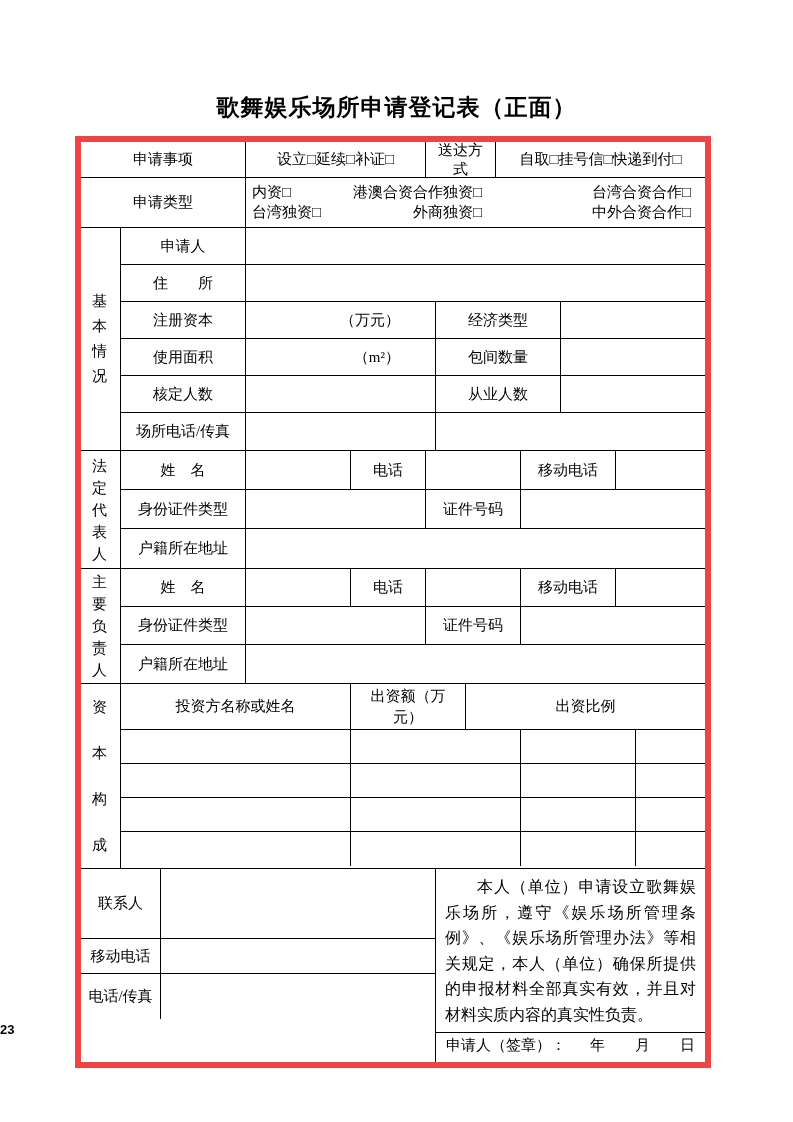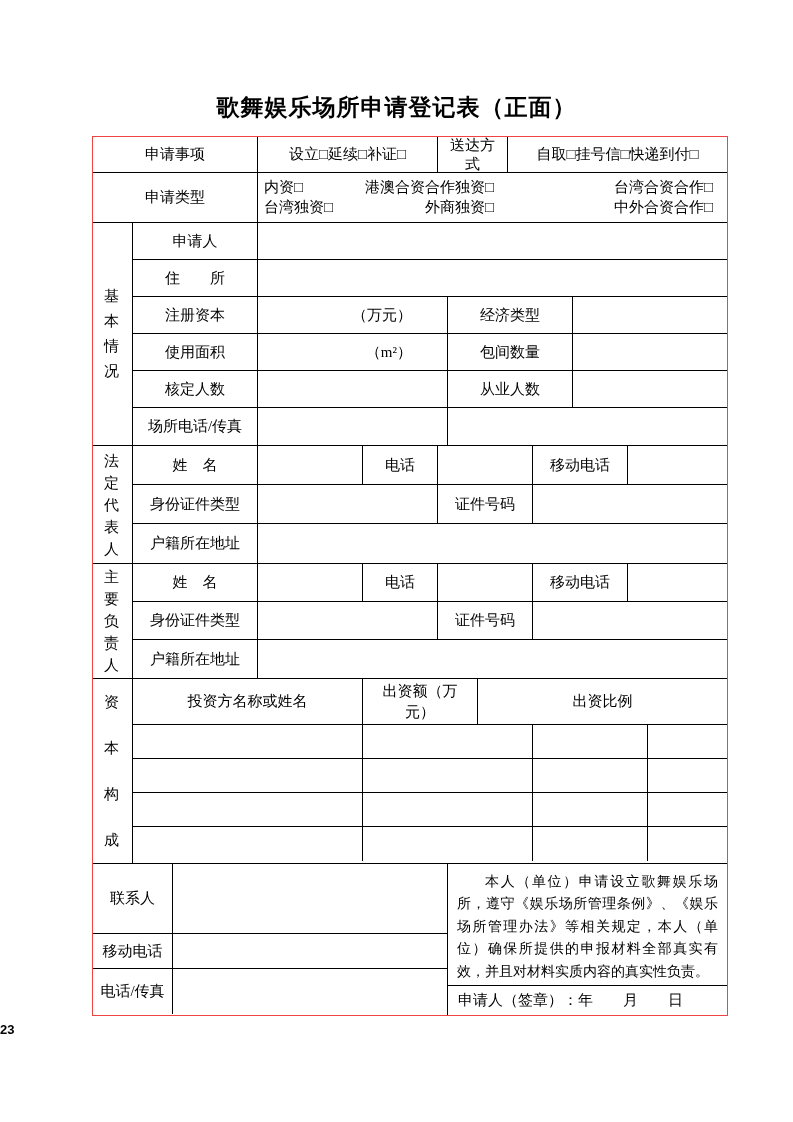--- a/index.html
+++ b/index.html
@@ -8,22 +8,22 @@
     width:793px; height:1122px;
     font-family:"Liberation Serif","DejaVu Serif",serif;
     color:#000;
   }
   .sheet { position:relative; width:793px; height:1122px; background:#fff; overflow:hidden; }
   .title {
     position:absolute; top:92px; left:0; width:100%;
     text-align:center; font-size:23px; font-weight:700; letter-spacing:1px;
   }
   .form {
-    position:absolute; top:136px; left:92px; width:636px;
-    border:1px solid #ef4444; display:flex; flex-direction:column;
+    position:absolute; top:136px; left:75px; width:636px;
+    border:6px solid #ef4444; display:flex; flex-direction:column;
     font-size:15px; line-height:1.25;
   }
   .trow { display:flex; border-bottom:1px solid #000; }
   .trow.rlast { border-bottom:none; }
   .section { display:flex; border-bottom:1px solid #000; }
   .section.slast { border-bottom:none; }
   .sbody { flex:1; display:flex; flex-direction:column; min-width:0; }
   .cell {
     border-right:1px solid #000; display:flex; align-items:center;
     padding:0 6px; flex-shrink:0; min-width:0; overflow:hidden;
@@ -52,26 +52,26 @@
   .w105{width:105px} .w115{width:115px} .w125{width:125px} .w165{width:165px}
   .w170{width:170px} .w180{width:180px} .w190{width:190px} .w230{width:230px}
 
   .typegrid { flex-direction:column; justify-content:space-evenly; align-items:stretch; padding:3px 0; }
   .typeline { display:grid; grid-template-columns:95px 135px 1fr; padding:0 14px 0 6px; }
   .typeline .je { justify-self:end; }
 
   .fleft { width:355px; flex-shrink:0; border-right:1px solid #000; display:flex; flex-direction:column; }
   .fright { flex:1; display:flex; flex-direction:column; min-width:0; }
   .decl {
-    flex:1; padding:7px 9px 2px 9px; font-size:14px; line-height:1.6;
-    text-indent:2em; overflow:hidden; text-align:justify;
+    flex:1; padding:7px 9px 2px 9px; font-size:16px; line-height:1.6;
+    text-indent:2em; overflow:hidden; text-align:justify;font-family:Liberation Mono, monospace;
   }
   .sigrow {
     border-top:1px solid #000; height:30px; flex-shrink:0;
-    display:flex; align-items:center; padding:8px 10px;
+    display:flex; align-items:center; justify-content:space-between; padding:8px 10px;font-family:Liberation Mono, monospace;
   }
   .pageno {
     position:absolute; top:1022px; left:0; width:100%;
     text-align:left; font-size:13px; font-weight:600;
     font-family:"Liberation Sans","DejaVu Sans",sans-serif;
   }
 </style>
 </head>
 <body>
 

